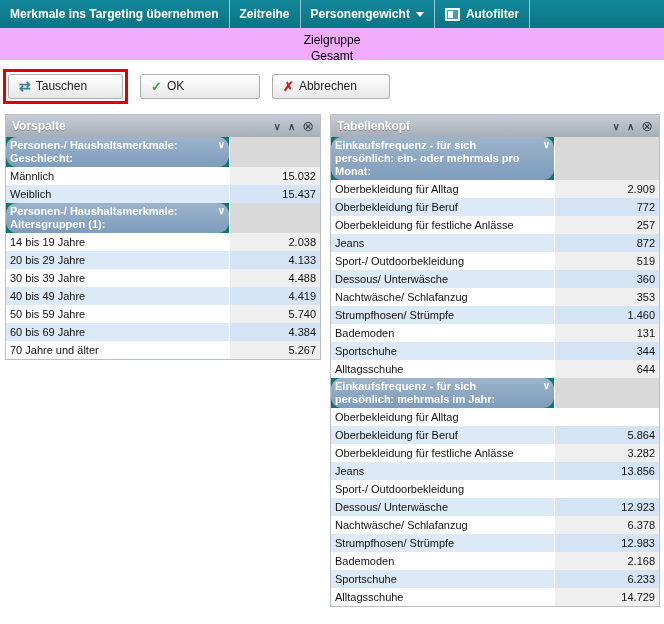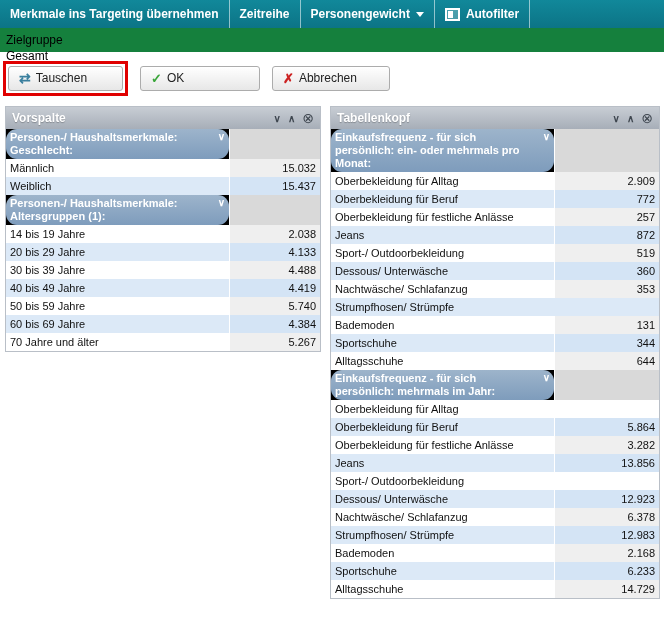--- a/index.html
+++ b/index.html
@@ -31,22 +31,22 @@
     width:15px; height:13px; display:inline-block; position:relative;
     border:2px solid #fff; background:rgba(255,255,255,.25);
   }
   .af-icon::after {
     content:""; position:absolute; left:1px; top:1px;
     width:5px; height:7px; background:#fff;
   }
 
   
   .infobar {
-    height:24px; background:#15803d; padding:4px 6px;
-    line-height:16px; font-size:12px; color:#000;
+    height:32px; background:#f0abfc; padding:4px 6px;
+    line-height:16px; font-size:12px; color:#000;text-align:center;
   }
 
   
   .actions {
     display:flex; align-items:center; margin-top:8px; height:36px;
   }
   .annotation {
     border:3px solid #e00000; padding:2px; margin-left:3px; display:inline-block;
   }
   .btn {
@@ -63,21 +63,21 @@
   .ico { font-weight:bold; font-size:13px; }
   .ico.swap-g { color:#3a7f9e; font-size:14px; }
   .ico.check-g { color:#3aa63a; }
   .ico.x-g { color:#cc2222; }
 
   
   .panels {
     display:flex; align-items:flex-start; gap:9px;
     padding:0 4px 0 5px; margin-top:10px;
   }
-  .panel { border:1px solid #b9bfc7; background:#000000; }
+  .panel { border:1px solid #b9bfc7; background:#0f766e; }
   .panel.left { width:316px; }
   .panel.right { width:330px; }
   .panel-title {
     height:22px; display:flex; align-items:center; padding:0 6px;
     background:linear-gradient(#c8cdd4,#a7aeb8);
     color:#fff; font-weight:bold; font-size:12px;
     text-shadow:0 1px 1px rgba(0,0,0,.25);
   }
   .pt-icons {
     margin-left:auto; display:flex; align-items:center; gap:7px;
@@ -252,20 +252,21 @@
           <div class="row alt">
             <div class="cell label">Dessous/ Unterwäsche</div>
             <div class="cell value">360</div>
           </div>
           <div class="row">
             <div class="cell label">Nachtwäsche/ Schlafanzug</div>
             <div class="cell value">353</div>
           </div>
           <div class="row alt">
             <div class="cell label">Strumpfhosen/ Strümpfe</div>
+            <div class="cell value">1.460</div>
           </div>
           <div class="row">
             <div class="cell label">Bademoden</div>
             <div class="cell value">131</div>
           </div>
           <div class="row alt">
             <div class="cell label">Sportschuhe</div>
             <div class="cell value">344</div>
           </div>
           <div class="row">

